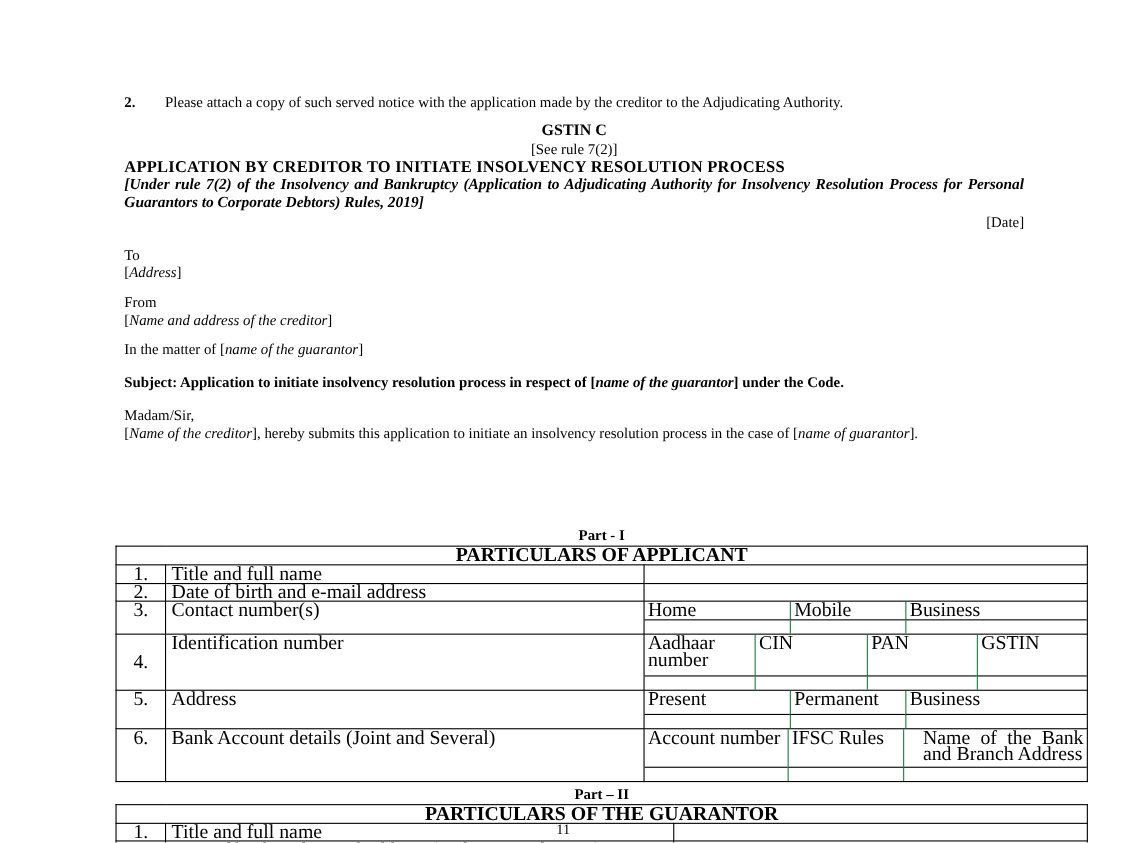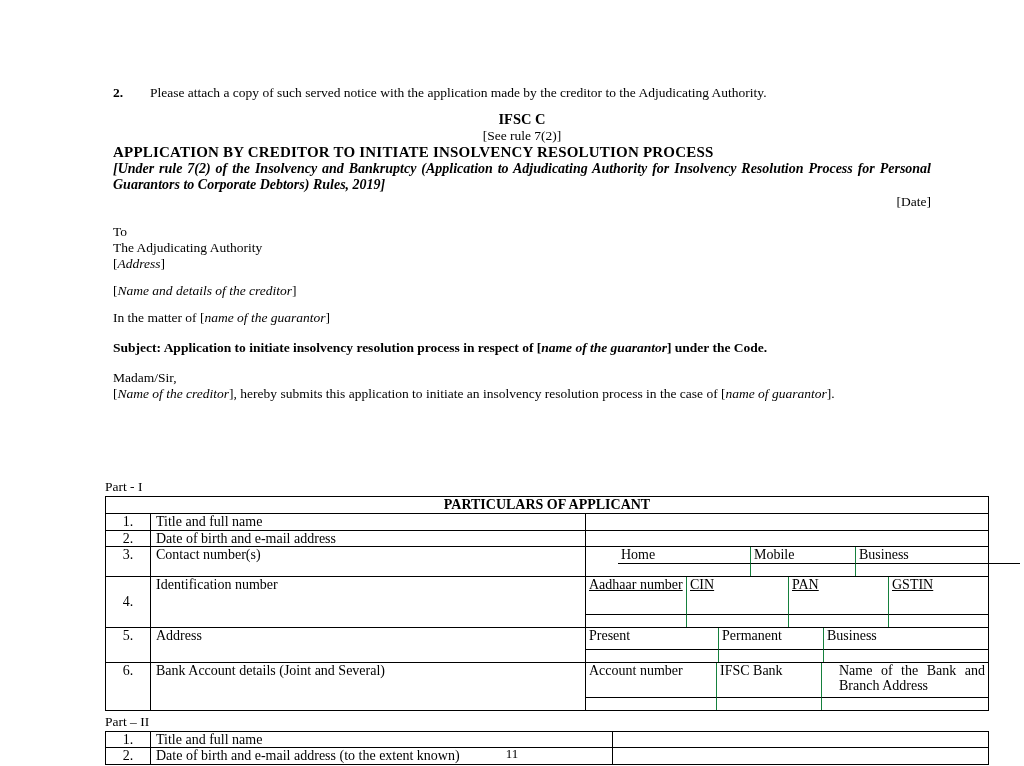--- a/index.html
+++ b/index.html
@@ -19,22 +19,22 @@
   .date-line { text-align:right; line-height:16px; }
 
   .gap-lg { height:14px; }
   .gap-md { height:11px; }
   .line { line-height:16px; }
   .it { font-style:italic; }
   .subject { font-weight:bold; text-align:justify; line-height:16.5px; }
   .just { text-align:justify; line-height:16.5px; }
 
   .table-block { position:absolute; left:105px; top:479px; width:884px; }
-  .caption { font-weight:normal; line-height:16px; margin-bottom:1px; }
-  table { border-collapse:collapse; width:100%; table-layout:fixed; font-size:14px; }
+  .caption { text-align:center; font-weight:bold; line-height:16px; margin-bottom:1px; }
+  table { border-collapse:collapse; width:100%; table-layout:fixed; font-size:18px; }
   td { border:1px solid #000; padding:0 5px; vertical-align:top; line-height:15.5px; }
   .thead { text-align:center; font-weight:bold; height:17px; }
   .c-num { text-align:center; padding:0 2px; }
   .vmid { vertical-align:middle; }
   .r-std td { height:16px; }
   .p0 { padding:0; }
 
   .grid { display:grid; width:100%; height:100%; }
   .gc { border-left:1px solid #15803d; padding:0 3px; }
   .gc.first { border-left:none; }
@@ -51,35 +51,35 @@
 
 <div>
 
   <div class="text-block">
 
     <div class="intro">
       <span class="num">2.</span>
       <p>Please attach a copy of such served notice with the application made by the creditor to the Adjudicating Authority.</p>
     </div>
 
-    <div class="form-c">IFSC C</div>
+    <div class="form-c">GSTIN C</div>
     <div class="rule-ref">[See rule 7(2)]</div>
     <div class="doc-title">APPLICATION BY CREDITOR TO INITIATE INSOLVENCY RESOLUTION PROCESS</div>
     <div class="citation">[Under rule 7(2) of the Insolvency and Bankruptcy (Application to Adjudicating Authority for Insolvency Resolution Process for Personal Guarantors to Corporate Debtors) Rules, 2019]</div>
     <div class="date-line">[Date]</div>
 
     <div class="gap-lg"></div>
 
     <div class="line">To</div>
-    <div class="line">The Adjudicating Authority</div>
     <div class="line"><span>[</span><span class="it">Address</span><span>]</span></div>
 
     <div class="gap-md"></div>
 
-    <div class="line"><span>[</span><span class="it">Name and details of the creditor</span><span>]</span></div>
+    <div class="line">From</div>
+    <div class="line"><span>[</span><span class="it">Name and address of the creditor</span><span>]</span></div>
 
     <div class="gap-md"></div>
 
     <div class="line"><span>In the matter of [</span><span class="it">name of the guarantor</span><span>]</span></div>
 
     <div class="gap-lg"></div>
 
     <div class="subject"><span>Subject: Application to initiate insolvency resolution process in respect of [</span><span class="it">name of the guarantor</span><span>] under the Code.</span></div>
 
     <div class="gap-lg"></div>
@@ -112,35 +112,35 @@
         </tr>
         <tr class="r-std">
           <td class="c-num">2.</td>
           <td>Date of birth and e-mail address</td>
           <td></td>
         </tr>
         <tr>
           <td class="c-num">3.</td>
           <td>Contact number(s)</td>
           <td class="p0">
-            <div class="grid" style="grid-template-columns:132px 105px 1fr;margin-left:32px;">
+            <div class="grid" style="grid-template-columns:132px 105px 1fr;">
               <div class="gc first">Home</div>
               <div class="gc">Mobile</div>
               <div class="gc">Business</div>
               <div class="gc first gE"></div>
               <div class="gc gE"></div>
               <div class="gc gE"></div>
             </div>
           </td>
         </tr>
         <tr>
           <td class="c-num vmid">4.</td>
           <td>Identification number</td>
           <td class="p0">
-            <div class="grid" style="grid-template-columns:100px 102px 100px 1fr;text-decoration:underline;">
+            <div class="grid" style="grid-template-columns:100px 102px 100px 1fr;">
               <div class="gc first h-tall">Aadhaar number</div>
               <div class="gc h-tall">CIN</div>
               <div class="gc h-tall">PAN</div>
               <div class="gc h-tall">GSTIN</div>
               <div class="gc first gE"></div>
               <div class="gc gE"></div>
               <div class="gc gE"></div>
               <div class="gc gE"></div>
             </div>
           </td>
@@ -158,40 +158,43 @@
               <div class="gc gE"></div>
             </div>
           </td>
         </tr>
         <tr>
           <td class="c-num">6.</td>
           <td>Bank Account details (Joint and Several)</td>
           <td class="p0">
             <div class="grid" style="grid-template-columns:130px 105px 1fr;">
               <div class="gc first h-bank">Account number</div>
-              <div class="gc h-bank">IFSC Bank</div>
+              <div class="gc h-bank">IFSC Rules</div>
               <div class="gc h-bank cell-just">Name of the Bank and Branch Address</div>
               <div class="gc first gE"></div>
               <div class="gc gE"></div>
               <div class="gc gE"></div>
             </div>
           </td>
         </tr>
       </tbody>
     </table>
 
     <div class="caption" style="margin-top:3px;">Part – II</div>
 
     <table>
       <colgroup>
           <col style="width:45px">
           <col style="width:462px">
           <col>
         </colgroup>
       <tbody>
+        <tr>
+          <td colspan="3" class="thead">PARTICULARS OF THE GUARANTOR</td>
+        </tr>
         <tr class="r-std">
           <td class="c-num">1.</td>
           <td>Title and full name</td>
           <td></td>
         </tr>
         <tr class="r-std">
           <td class="c-num">2.</td>
           <td>Date of birth and e-mail address (to the extent known)</td>
           <td></td>
         </tr>

